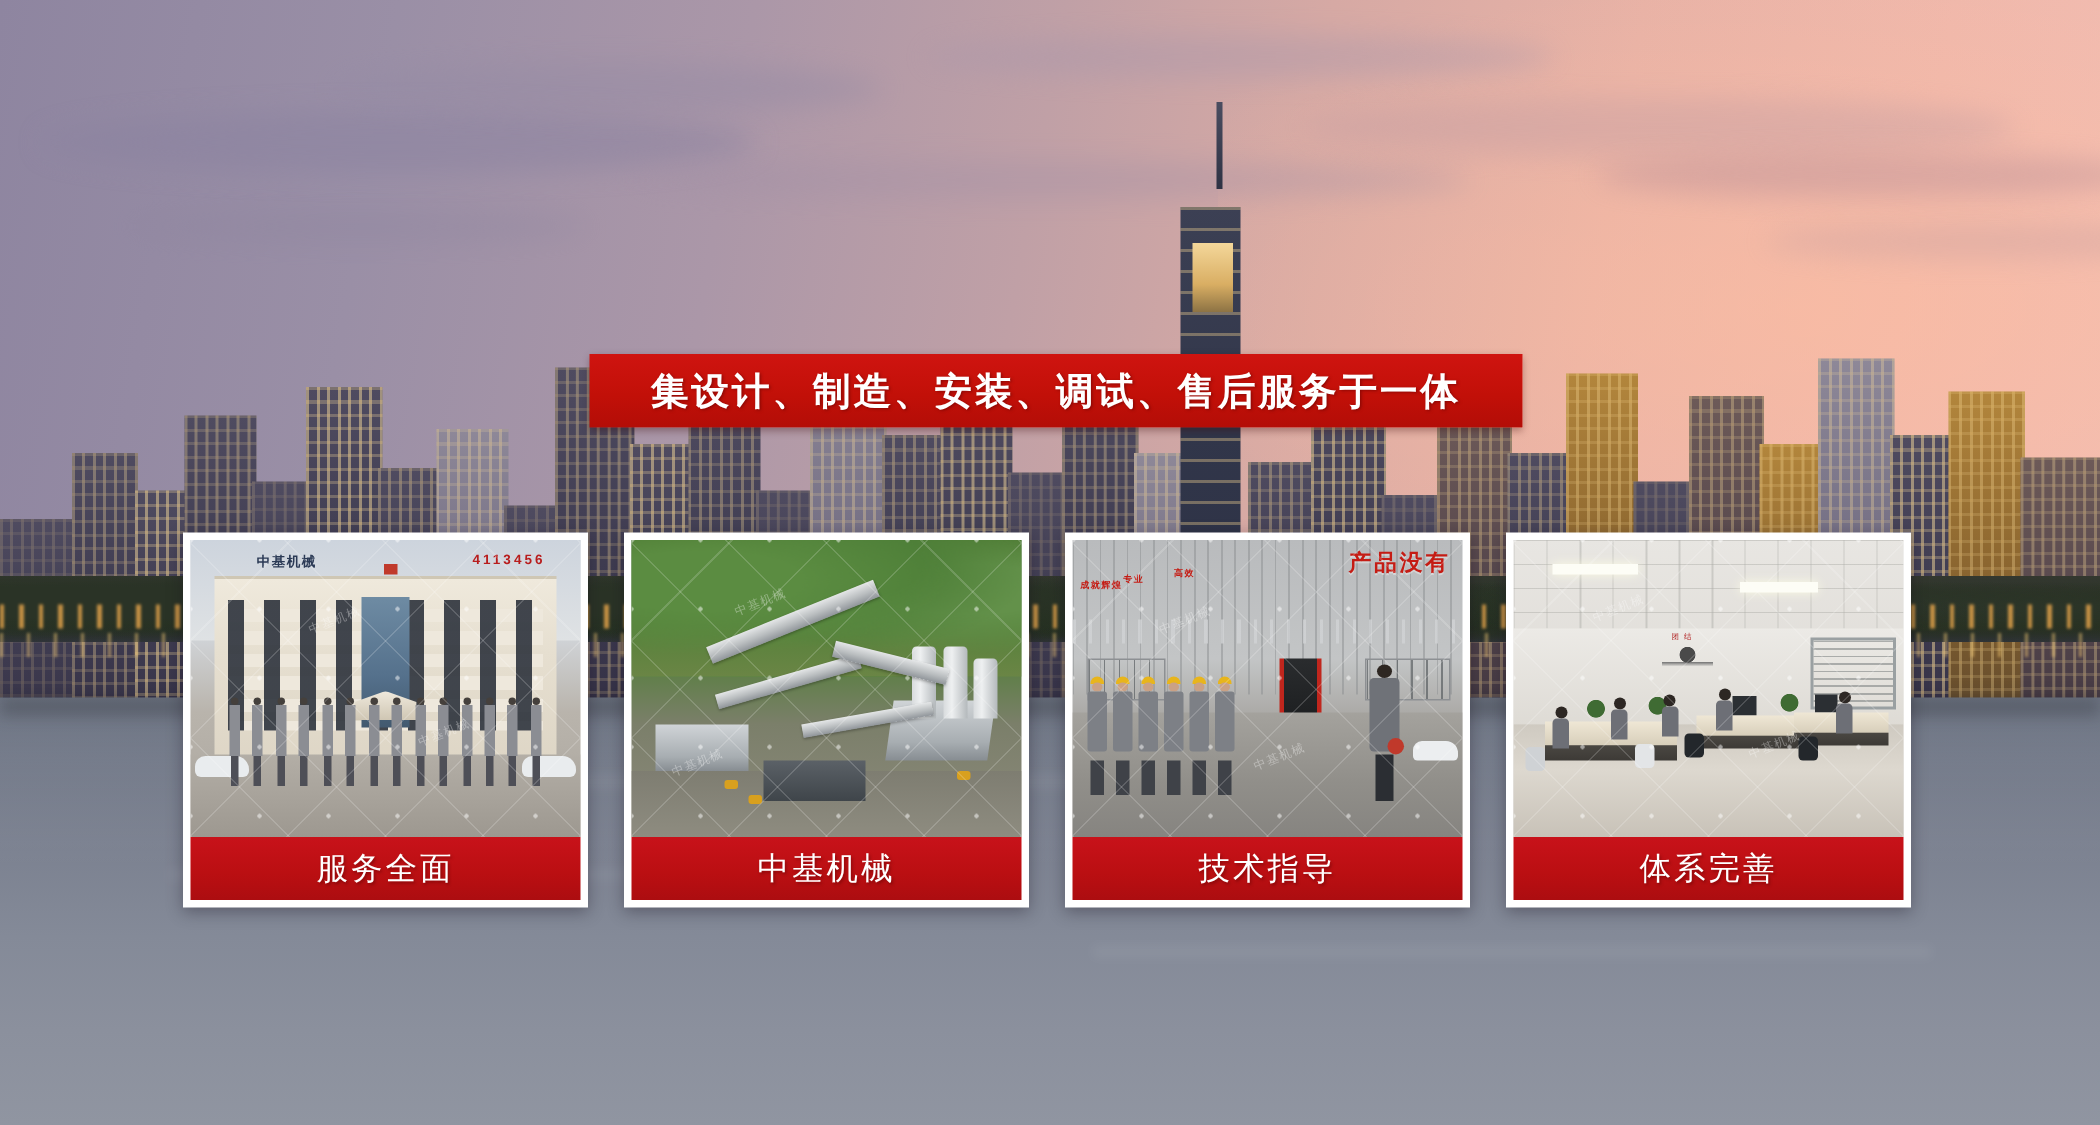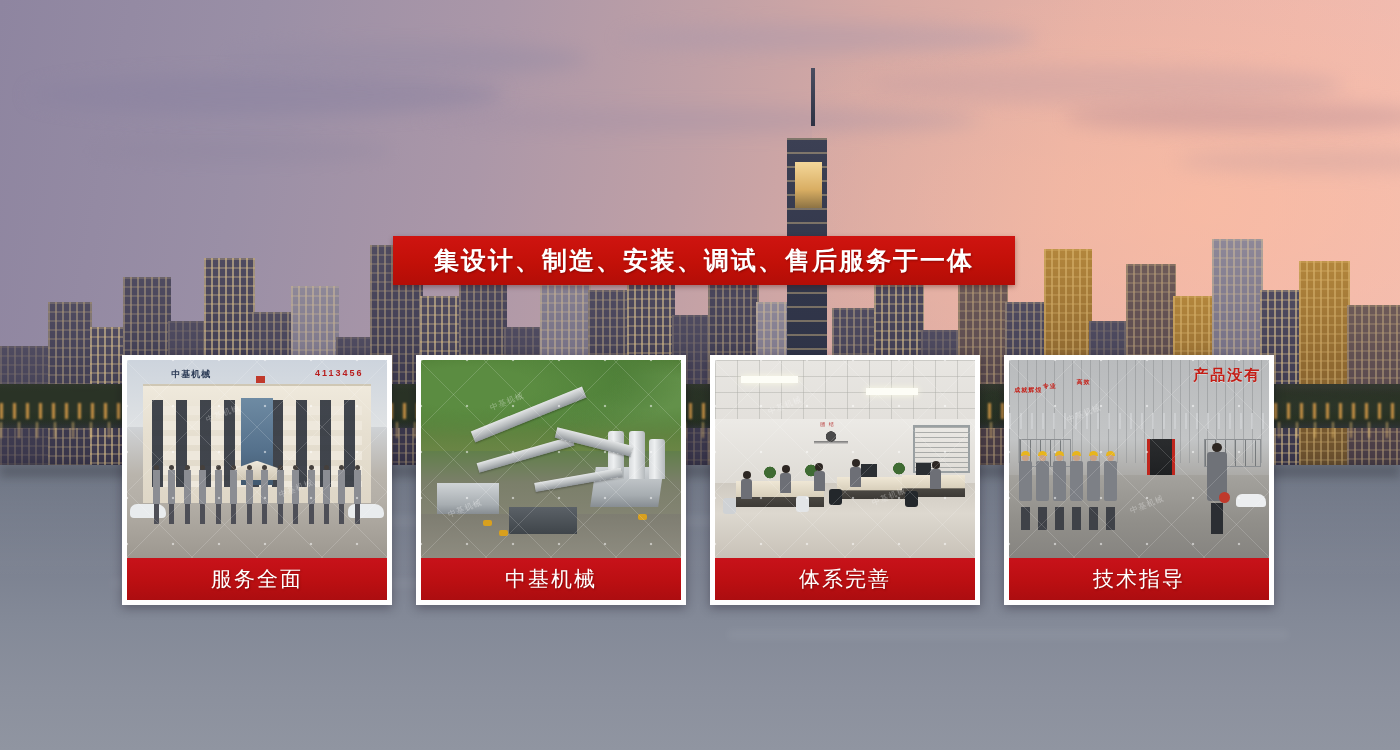--- a/index.html
+++ b/index.html
@@ -582,20 +582,86 @@
         <div class="hall h2"></div>
         <div class="dz dz1"></div>
         <div class="dz dz2"></div>
         <div class="dz dz3"></div>
         <div class="wm" style="left:26%; top:18%;">中基机械</div>
         <div class="wm" style="left:10%; top:72%;">中基机械</div>
         <div class="mesh"></div>
       </div>
       <div class="card-label">
         <span>中基机械</span>
+      </div>
+    </div>
+
+    <div class="card">
+      <div class="card-photo p4">
+        <div class="fac"></div>
+        <div class="bigsign">产品没有</div>
+        <div class="smsign ss1">成就辉煌</div>
+        <div class="smsign ss2">专业</div>
+        <div class="smsign ss3">高效</div>
+        <div class="strip"></div>
+        <div class="win w1"></div>
+        <div class="win w2"></div>
+        <div class="door"></div>
+        <div class="apron"></div>
+        <div class="car4"></div>
+        <div class="crew">
+          <div class="wk">
+              <div class="hat"></div>
+              <div class="hd"></div>
+              <div class="bd"></div>
+              <div class="lg"></div>
+            </div>
+          <div class="wk">
+              <div class="hat"></div>
+              <div class="hd"></div>
+              <div class="bd"></div>
+              <div class="lg"></div>
+            </div>
+          <div class="wk">
+              <div class="hat"></div>
+              <div class="hd"></div>
+              <div class="bd"></div>
+              <div class="lg"></div>
+            </div>
+          <div class="wk">
+              <div class="hat"></div>
+              <div class="hd"></div>
+              <div class="bd"></div>
+              <div class="lg"></div>
+            </div>
+          <div class="wk">
+              <div class="hat"></div>
+              <div class="hd"></div>
+              <div class="bd"></div>
+              <div class="lg"></div>
+            </div>
+          <div class="wk">
+              <div class="hat"></div>
+              <div class="hd"></div>
+              <div class="bd"></div>
+              <div class="lg"></div>
+            </div>
+        </div>
+        <div class="boss">
+            <div class="hd"></div>
+            <div class="bd"></div>
+            <div class="lg"></div>
+            <div class="helmet"></div>
+          </div>
+        <div class="wm" style="left:46%; top:70%;">中基机械</div>
+        <div class="wm" style="left:22%; top:24%;">中基机械</div>
+        <div class="mesh"></div>
+      </div>
+      <div class="card-label">
+        <span>技术指导</span>
       </div>
     </div>
 
     <div class="card">
       <div class="card-photo p3">
         <div class="ceil"></div>
         <div class="panel pn1"></div>
         <div class="panel pn2"></div>
         <div class="wall"></div>
         <div class="decal-top">团 结</div>
@@ -636,80 +702,14 @@
         <div class="chair ch4"></div>
         <div class="wm" style="left:20%; top:20%;">中基机械</div>
         <div class="wm" style="left:60%; top:66%;">中基机械</div>
         <div class="mesh"></div>
       </div>
       <div class="card-label">
         <span>体系完善</span>
       </div>
     </div>
 
-    <div class="card">
-      <div class="card-photo p4">
-        <div class="fac"></div>
-        <div class="bigsign">产品没有</div>
-        <div class="smsign ss1">成就辉煌</div>
-        <div class="smsign ss2">专业</div>
-        <div class="smsign ss3">高效</div>
-        <div class="strip"></div>
-        <div class="win w1"></div>
-        <div class="win w2"></div>
-        <div class="door"></div>
-        <div class="apron"></div>
-        <div class="car4"></div>
-        <div class="crew">
-          <div class="wk">
-              <div class="hat"></div>
-              <div class="hd"></div>
-              <div class="bd"></div>
-              <div class="lg"></div>
-            </div>
-          <div class="wk">
-              <div class="hat"></div>
-              <div class="hd"></div>
-              <div class="bd"></div>
-              <div class="lg"></div>
-            </div>
-          <div class="wk">
-              <div class="hat"></div>
-              <div class="hd"></div>
-              <div class="bd"></div>
-              <div class="lg"></div>
-            </div>
-          <div class="wk">
-              <div class="hat"></div>
-              <div class="hd"></div>
-              <div class="bd"></div>
-              <div class="lg"></div>
-            </div>
-          <div class="wk">
-              <div class="hat"></div>
-              <div class="hd"></div>
-              <div class="bd"></div>
-              <div class="lg"></div>
-            </div>
-          <div class="wk">
-              <div class="hat"></div>
-              <div class="hd"></div>
-              <div class="bd"></div>
-              <div class="lg"></div>
-            </div>
-        </div>
-        <div class="boss">
-            <div class="hd"></div>
-            <div class="bd"></div>
-            <div class="lg"></div>
-            <div class="helmet"></div>
-          </div>
-        <div class="wm" style="left:46%; top:70%;">中基机械</div>
-        <div class="wm" style="left:22%; top:24%;">中基机械</div>
-        <div class="mesh"></div>
-      </div>
-      <div class="card-label">
-        <span>技术指导</span>
-      </div>
-    </div>
-
   </div>
 </div>
 
 </body></html>

